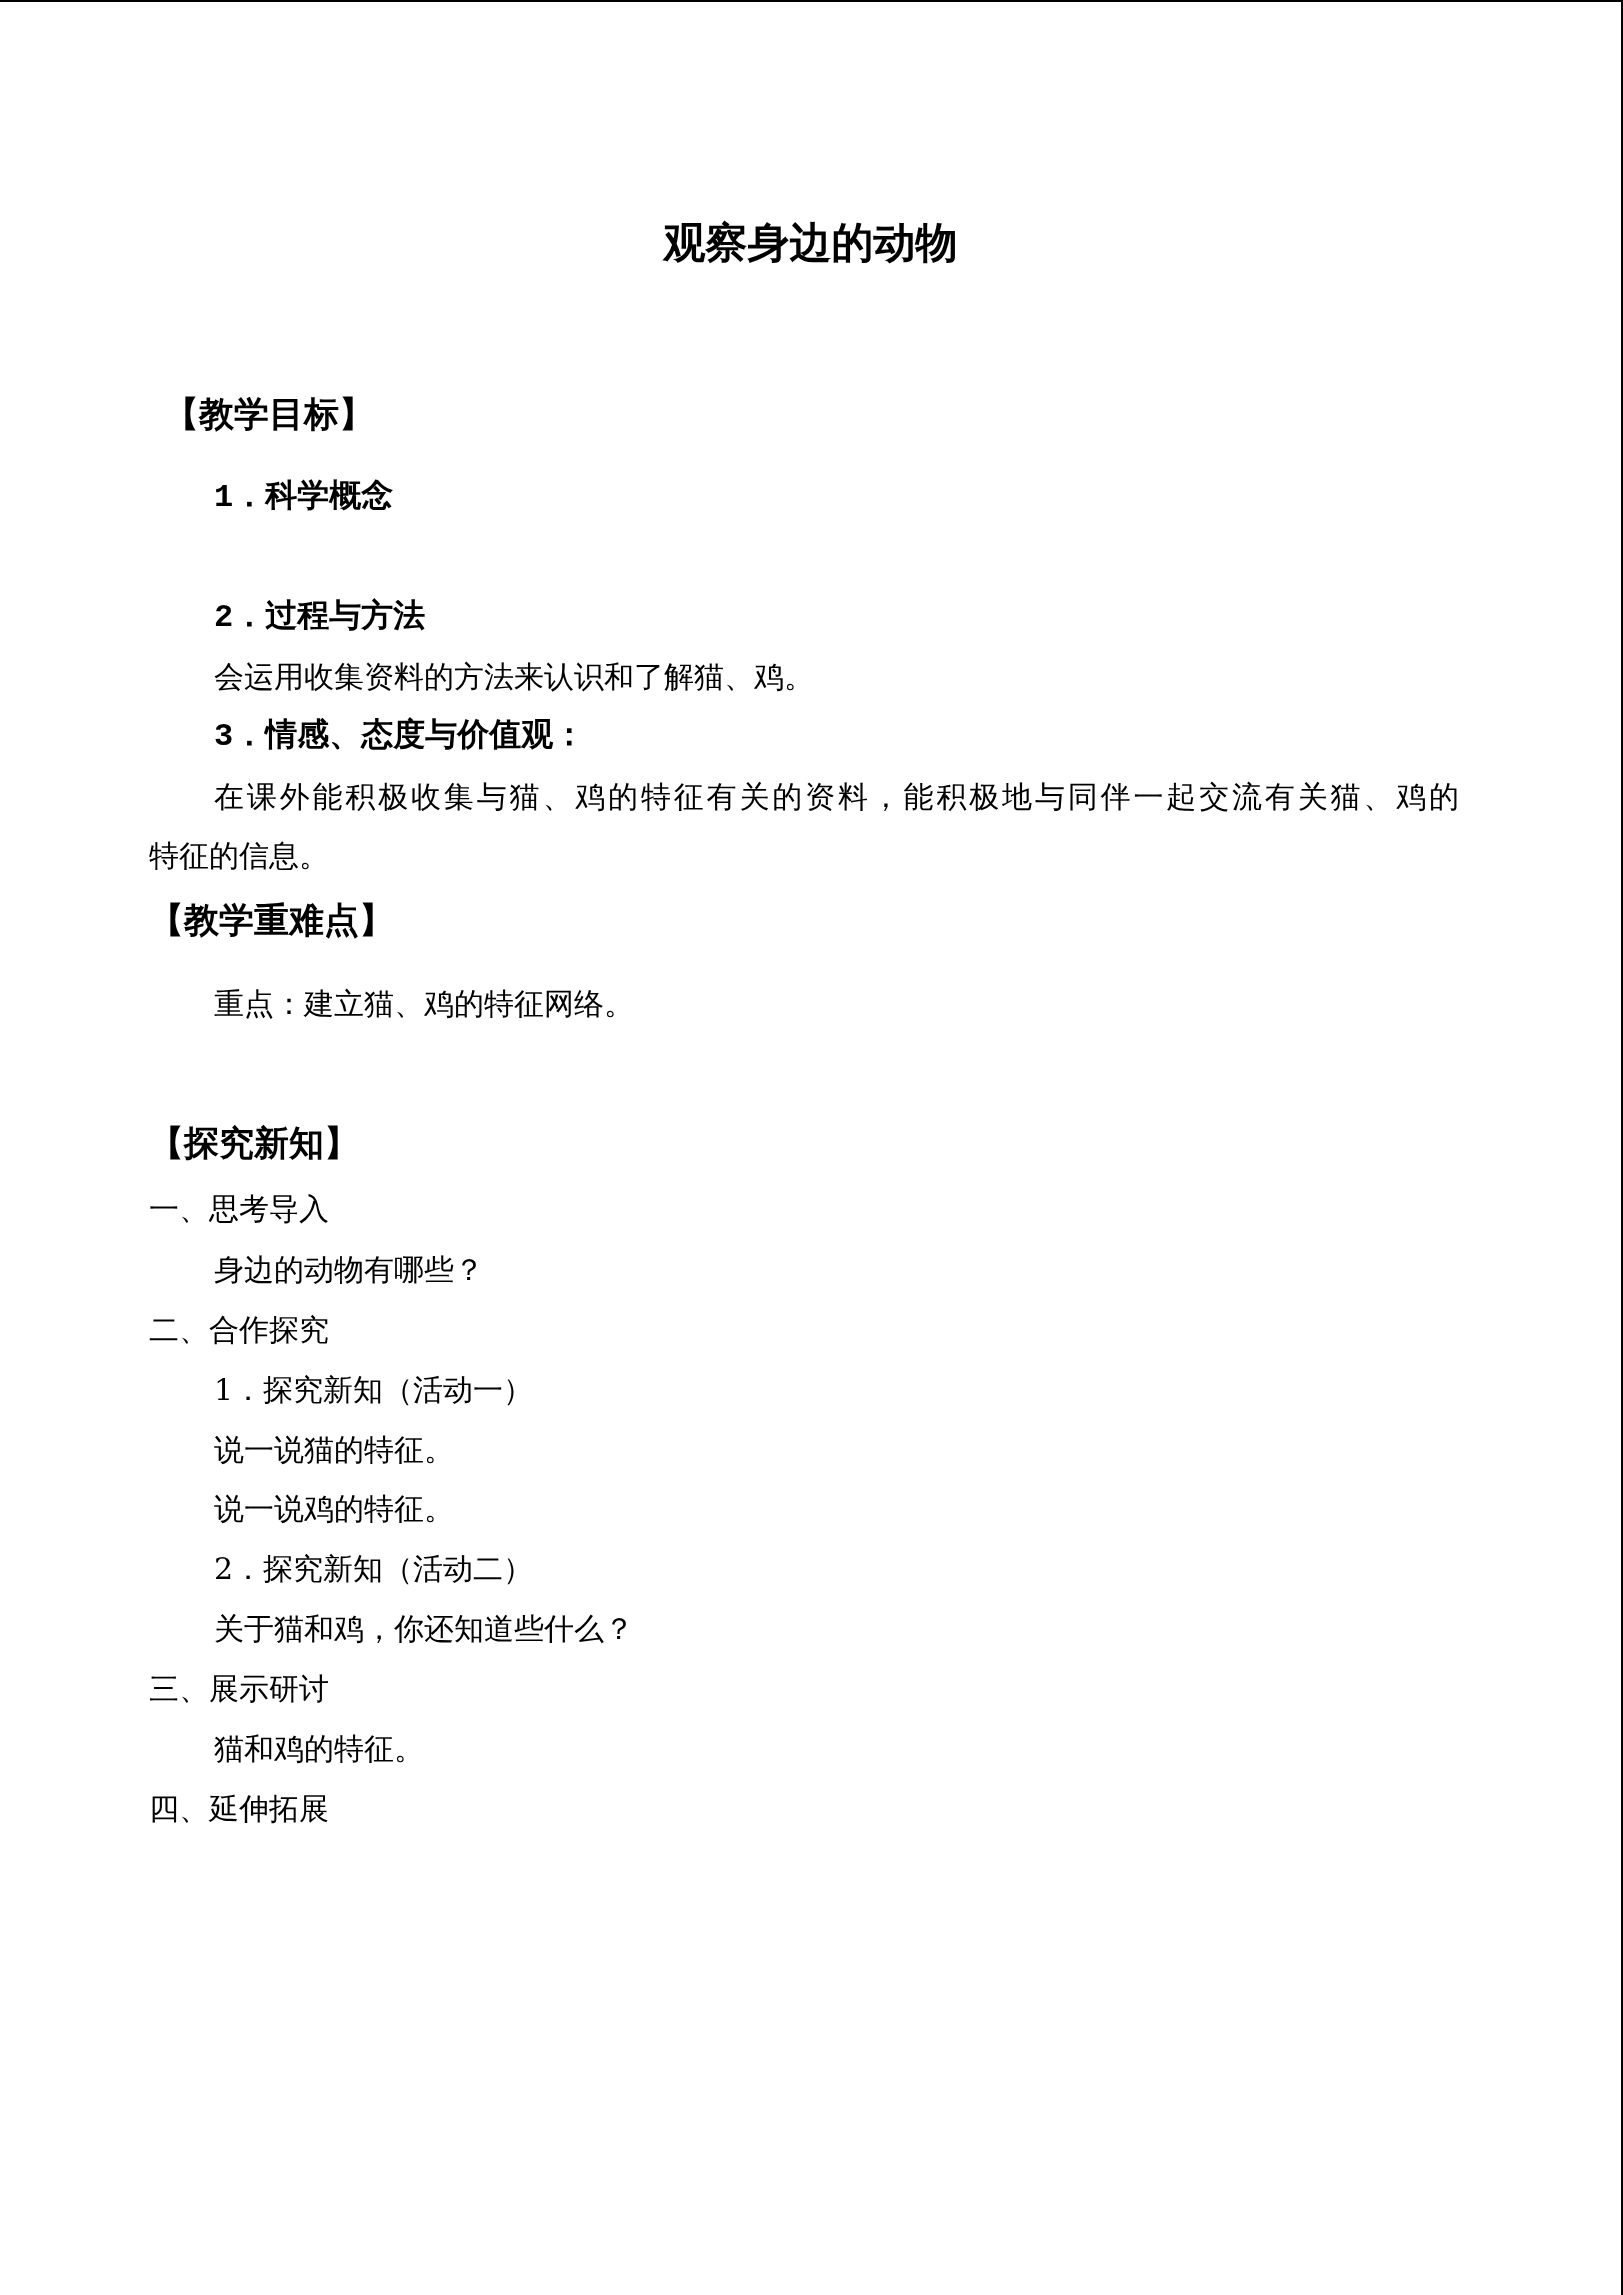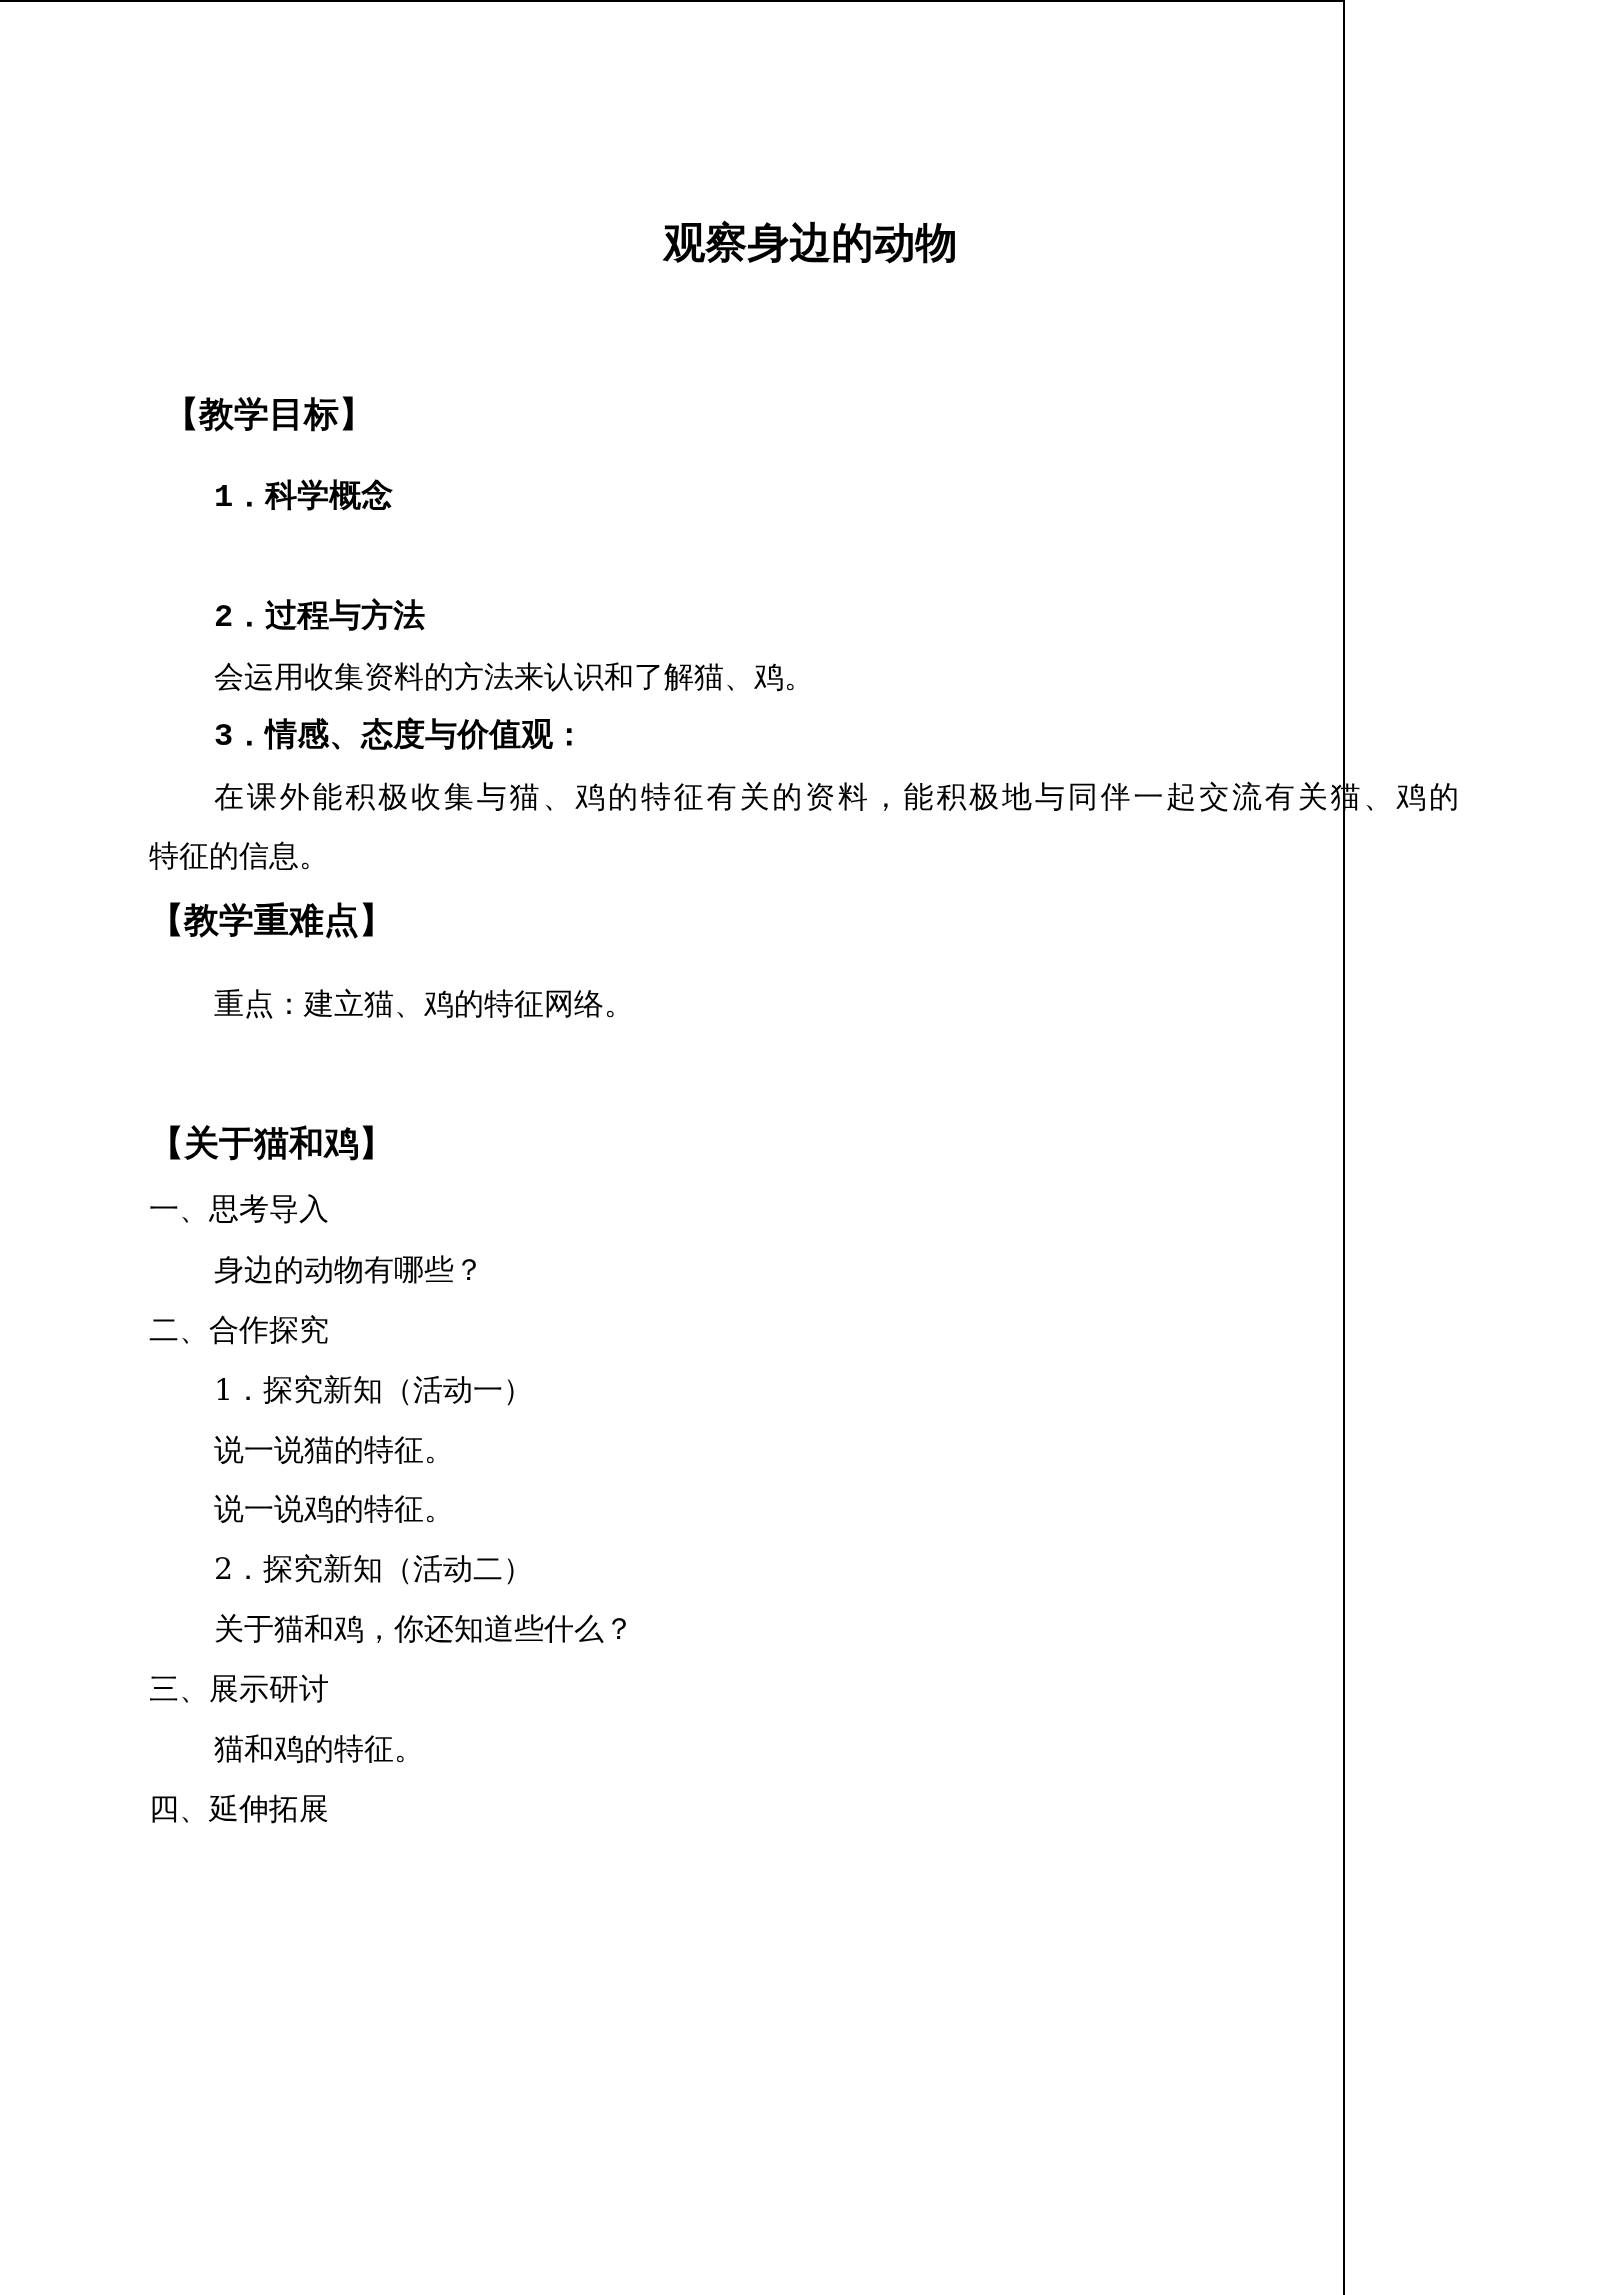--- a/index.html
+++ b/index.html
@@ -1,18 +1,18 @@
 <!DOCTYPE html>
 <html style="font-size:11px"><head>
 <meta charset="utf-8">
 <style>
   html, body { margin: 0; padding: 0; background: #ffffff; }
   body { width: 1623px; height: 2295px; position: relative; overflow: hidden; }
   .page {
-    position: absolute; left: 0; top: 0; width: 1345px; height: 2295px;
+    position: absolute; left: 0; top: 0; width: 1623px; height: 2295px;
     background: #ffffff;
     border-top: 2.7px solid #000000;
     border-right: 2.7px solid #000000;
     box-sizing: border-box;
   }
   .line {
     position: absolute;
     white-space: nowrap;
     color: #000000;
     font-family: "DejaVu Serif", "Liberation Serif", serif;
@@ -53,21 +53,21 @@
   <div class="line body" style="left:214px; top:660px;">会运用收集资料的方法来认识和了解猫、鸡。</div>
 
   <div class="line sub-bold" style="left:214px; top:719px;">3．情感、态度与价值观：</div>
   <div class="line body justify-line" style="left:214px; top:780px;">在课外能积极收集与猫、鸡的特征有关的资料，能积极地与同伴一起交流有关猫、鸡的</div>
   <div class="line body" style="left:149px; top:839px;">特征的信息。</div>
 
   <div class="line h-section" style="left:149px; top:901px;">【教学重难点】</div>
 
   <div class="line body" style="left:214px; top:987px;">重点：建立猫、鸡的特征网络。</div>
 
-  <div class="line h-section" style="left:149px; top:1124px;">【关于猫和鸡】</div>
+  <div class="line h-section" style="left:149px; top:1124px;">【探究新知】</div>
 
   <div class="line body" style="left:149px; top:1192px;">一、思考导入</div>
   <div class="line body" style="left:214px; top:1253px;">身边的动物有哪些？</div>
 
   <div class="line body" style="left:149px; top:1313px;">二、合作探究</div>
   <div class="line body" style="left:214px; top:1373px;">1．探究新知（活动一）</div>
   <div class="line body" style="left:214px; top:1433px;">说一说猫的特征。</div>
   <div class="line body" style="left:214px; top:1492px;">说一说鸡的特征。</div>
   <div class="line body" style="left:214px; top:1552px;">2．探究新知（活动二）</div>
   <div class="line body" style="left:214px; top:1612px;">关于猫和鸡，你还知道些什么？</div>

